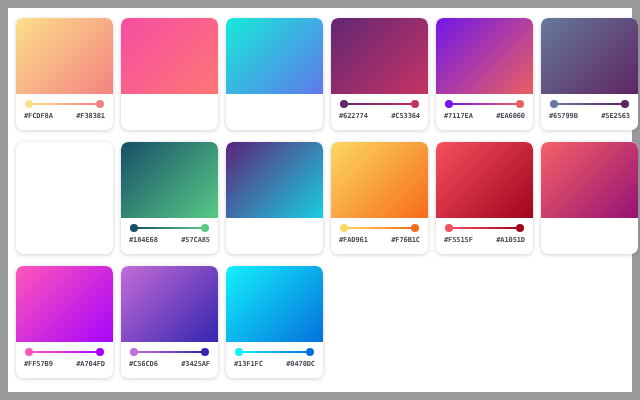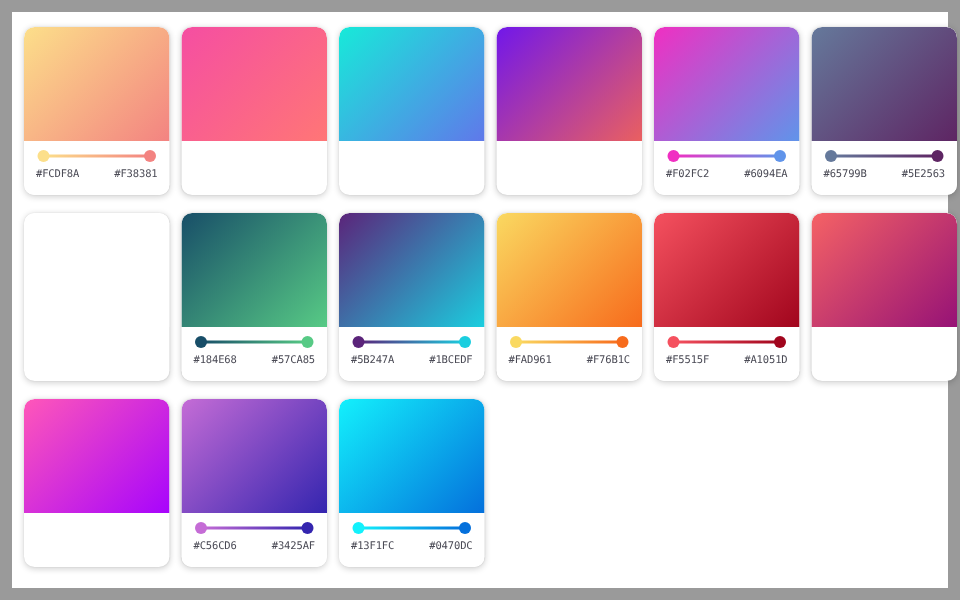--- a/index.html
+++ b/index.html
@@ -14,20 +14,21 @@
     overflow: hidden;
   }
   #page {
     position: absolute;
     left: 8px;
     top: 8px;
     width: 624px;
     height: 384px;
     background: #ffffff;
     box-sizing: border-box;
+    font-weight: bold;
   }
   #grid {
     display: grid;
     grid-template-columns: repeat(6, 97px);
     grid-template-rows: repeat(3, 118px);
     column-gap: 8px;
     row-gap: 6px;
     padding: 10px 8px 0 8px;
     box-sizing: border-box;
   }
@@ -110,33 +111,44 @@
           </div>
         </div>
       </div>
       <div class="card">
         <div class="swatch" style="background: linear-gradient(135deg, rgb(245, 78, 162) 0%, rgb(255, 118, 118) 100%);"></div>
       </div>
       <div class="card">
         <div class="swatch" style="background: linear-gradient(135deg, rgb(23, 234, 217) 0%, rgb(96, 120, 234) 100%);"></div>
       </div>
       <div class="card">
+        <div class="swatch" style="background: linear-gradient(135deg, rgb(98, 39, 116) 0%, rgb(197, 51, 100) 100%);"></div>
+        <div class="meta">
+          <div class="connector">
+            <div class="bar" style="background: linear-gradient(90deg, rgb(98, 39, 116) 0%, rgb(197, 51, 100) 100%);"></div>
+            <div class="dot left" style="background: rgb(98, 39, 116);"></div>
+            <div class="dot right" style="background: rgb(197, 51, 100);"></div>
+          </div>
+          <div class="codes">
+            <span class="code">#622774</span>
+            <span class="code">#C53364</span>
+          </div>
+        </div>
+      </div>
+      <div class="card">
         <div class="swatch" style="background: linear-gradient(135deg, rgb(113, 23, 234) 0%, rgb(234, 96, 96) 100%);"></div>
-      </div>
-      <div class="card">
-        <div class="swatch" style="background: linear-gradient(135deg, rgb(240, 47, 194) 0%, rgb(96, 148, 234) 100%);"></div>
-        <div class="meta">
-          <div class="connector">
-            <div class="bar" style="background: linear-gradient(90deg, rgb(240, 47, 194) 0%, rgb(96, 148, 234) 100%);"></div>
-            <div class="dot left" style="background: rgb(240, 47, 194);"></div>
-            <div class="dot right" style="background: rgb(96, 148, 234);"></div>
-          </div>
-          <div class="codes">
-            <span class="code">#F02FC2</span>
-            <span class="code">#6094EA</span>
+        <div class="meta">
+          <div class="connector">
+            <div class="bar" style="background: linear-gradient(90deg, rgb(113, 23, 234) 0%, rgb(234, 96, 96) 100%);"></div>
+            <div class="dot left" style="background: rgb(113, 23, 234);"></div>
+            <div class="dot right" style="background: rgb(234, 96, 96);"></div>
+          </div>
+          <div class="codes">
+            <span class="code">#7117EA</span>
+            <span class="code">#EA6060</span>
           </div>
         </div>
       </div>
       <div class="card">
         <div class="swatch" style="background: linear-gradient(135deg, rgb(101, 121, 155) 0%, rgb(94, 37, 99) 100%);"></div>
         <div class="meta">
           <div class="connector">
             <div class="bar" style="background: linear-gradient(90deg, rgb(101, 121, 155) 0%, rgb(94, 37, 99) 100%);"></div>
             <div class="dot left" style="background: rgb(101, 121, 155);"></div>
             <div class="dot right" style="background: rgb(94, 37, 99);"></div>
@@ -159,31 +171,20 @@
             <div class="dot right" style="background: rgb(87, 202, 133);"></div>
           </div>
           <div class="codes">
             <span class="code">#184E68</span>
             <span class="code">#57CA85</span>
           </div>
         </div>
       </div>
       <div class="card">
         <div class="swatch" style="background: linear-gradient(135deg, rgb(91, 36, 122) 0%, rgb(27, 206, 223) 100%);"></div>
-        <div class="meta">
-          <div class="connector">
-            <div class="bar" style="background: linear-gradient(90deg, rgb(91, 36, 122) 0%, rgb(27, 206, 223) 100%);"></div>
-            <div class="dot left" style="background: rgb(91, 36, 122);"></div>
-            <div class="dot right" style="background: rgb(27, 206, 223);"></div>
-          </div>
-          <div class="codes">
-            <span class="code">#5B247A</span>
-            <span class="code">#1BCEDF</span>
-          </div>
-        </div>
       </div>
       <div class="card">
         <div class="swatch" style="background: linear-gradient(135deg, rgb(250, 217, 97) 0%, rgb(247, 107, 28) 100%);"></div>
         <div class="meta">
           <div class="connector">
             <div class="bar" style="background: linear-gradient(90deg, rgb(250, 217, 97) 0%, rgb(247, 107, 28) 100%);"></div>
             <div class="dot left" style="background: rgb(250, 217, 97);"></div>
             <div class="dot right" style="background: rgb(247, 107, 28);"></div>
           </div>
           <div class="codes">
@@ -204,20 +205,31 @@
             <span class="code">#F5515F</span>
             <span class="code">#A1051D</span>
           </div>
         </div>
       </div>
       <div class="card">
         <div class="swatch" style="background: linear-gradient(135deg, rgb(245, 98, 101) 0%, rgb(150, 18, 118) 100%);"></div>
       </div>
       <div class="card">
         <div class="swatch" style="background: linear-gradient(135deg, rgb(255, 87, 185) 0%, rgb(167, 4, 253) 100%);"></div>
+        <div class="meta">
+          <div class="connector">
+            <div class="bar" style="background: linear-gradient(90deg, rgb(255, 87, 185) 0%, rgb(167, 4, 253) 100%);"></div>
+            <div class="dot left" style="background: rgb(255, 87, 185);"></div>
+            <div class="dot right" style="background: rgb(167, 4, 253);"></div>
+          </div>
+          <div class="codes">
+            <span class="code">#FF57B9</span>
+            <span class="code">#A704FD</span>
+          </div>
+        </div>
       </div>
       <div class="card">
         <div class="swatch" style="background: linear-gradient(135deg, rgb(197, 108, 214) 0%, rgb(52, 37, 175) 100%);"></div>
         <div class="meta">
           <div class="connector">
             <div class="bar" style="background: linear-gradient(90deg, rgb(197, 108, 214) 0%, rgb(52, 37, 175) 100%);"></div>
             <div class="dot left" style="background: rgb(197, 108, 214);"></div>
             <div class="dot right" style="background: rgb(52, 37, 175);"></div>
           </div>
           <div class="codes">

